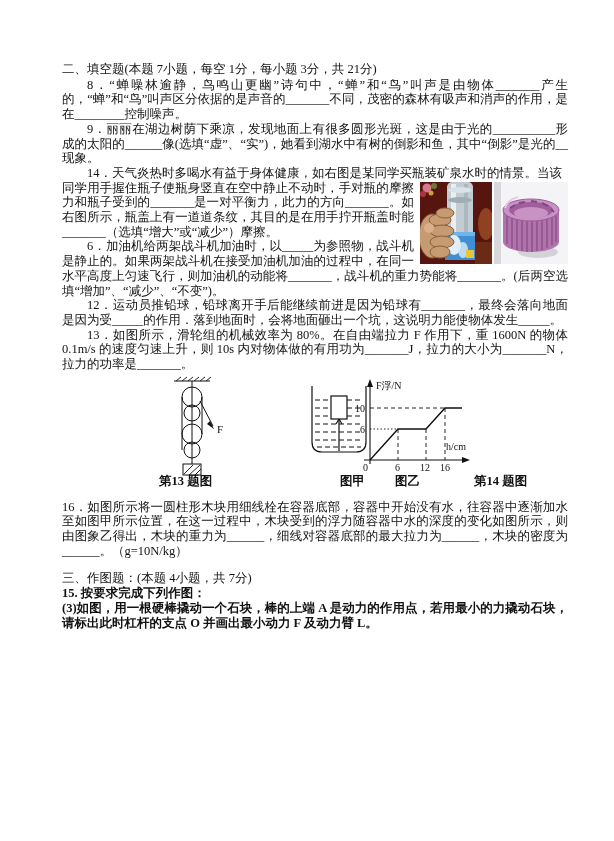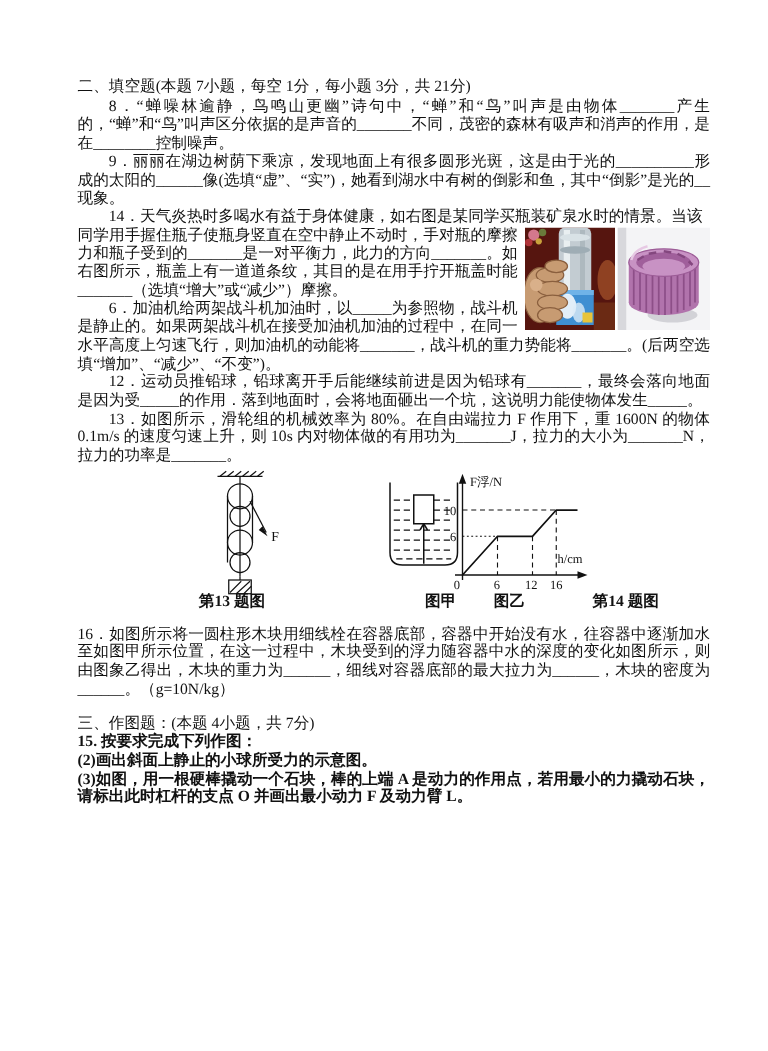--- a/index.html
+++ b/index.html
@@ -202,17 +202,16 @@
 
     <span class="figlabel" style="left:412px;">第14 题图</span>
   </div>
 
   <p>16．如图所示将一圆柱形木块用细线栓在容器底部，容器中开始没有水，往容器中逐渐加水至如图甲所示位置，在这一过程中，木块受到的浮力随容器中水的深度的变化如图所示，则由图象乙得出，木块的重力为______，细线对容器底部的最大拉力为______，木块的密度为______。（g=10N/kg）</p>
 
   <p class="sec-title sec3">三、作图题：(本题 4小题，共 7分)</p>
 
   <div class="q15">
     <p>15. 按要求完成下列作图：</p>
-    <p>(2)画出斜面上静止的小球所受力的示意图。</p>
     <p>(3)如图，用一根硬棒撬动一个石块，棒的上端 A 是动力的作用点，若用最小的力撬动石块，请标出此时杠杆的支点 O 并画出最小动力 F 及动力臂 L。</p>
   </div>
 
 </div>
 
 </body></html>

